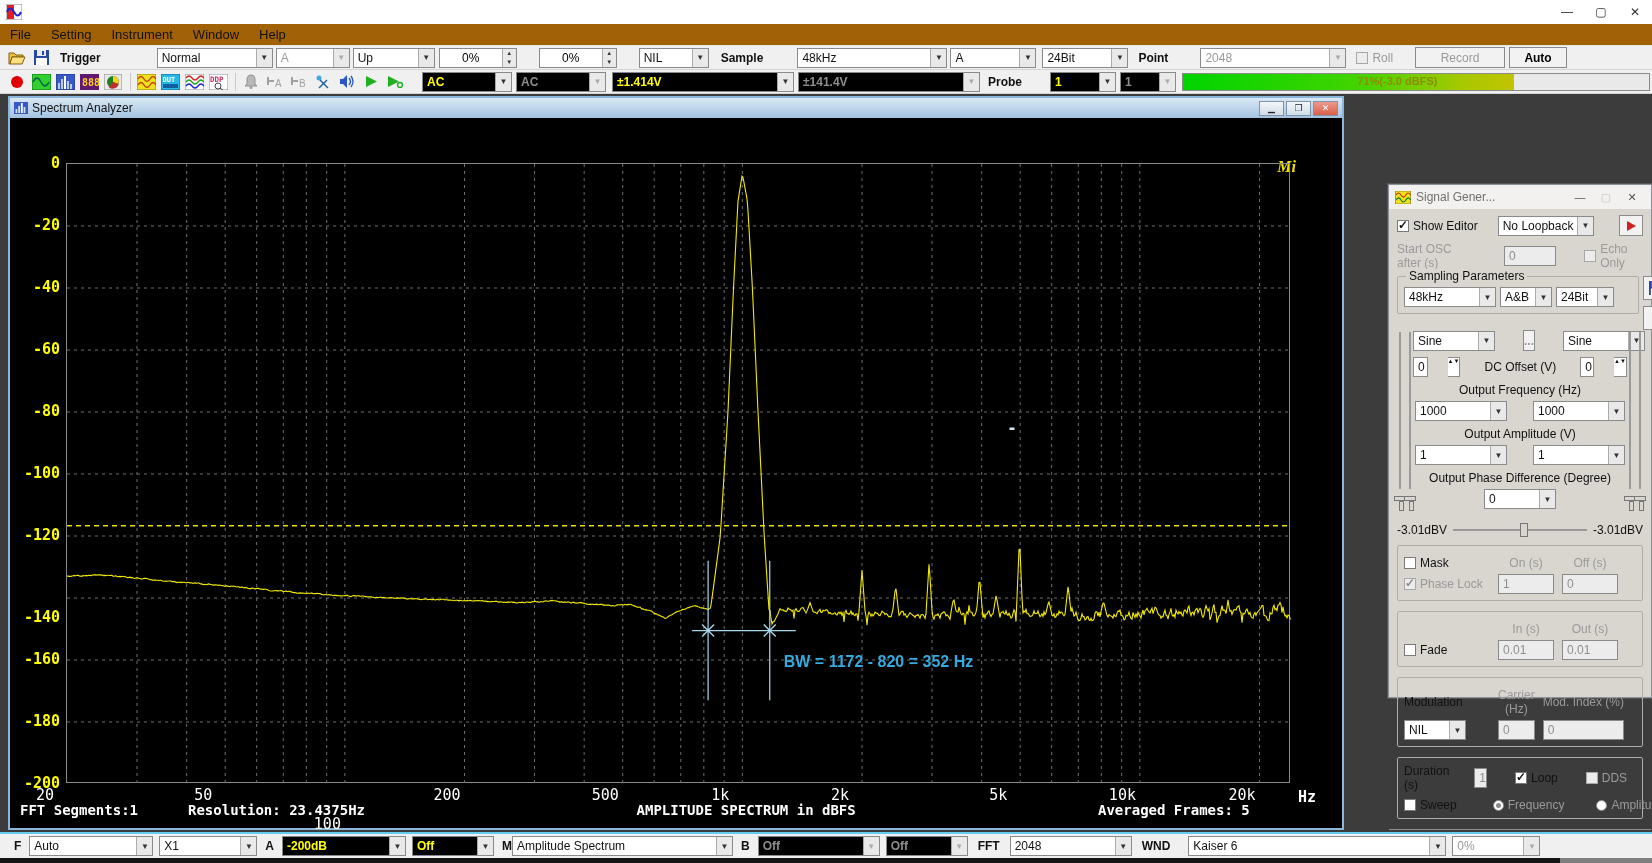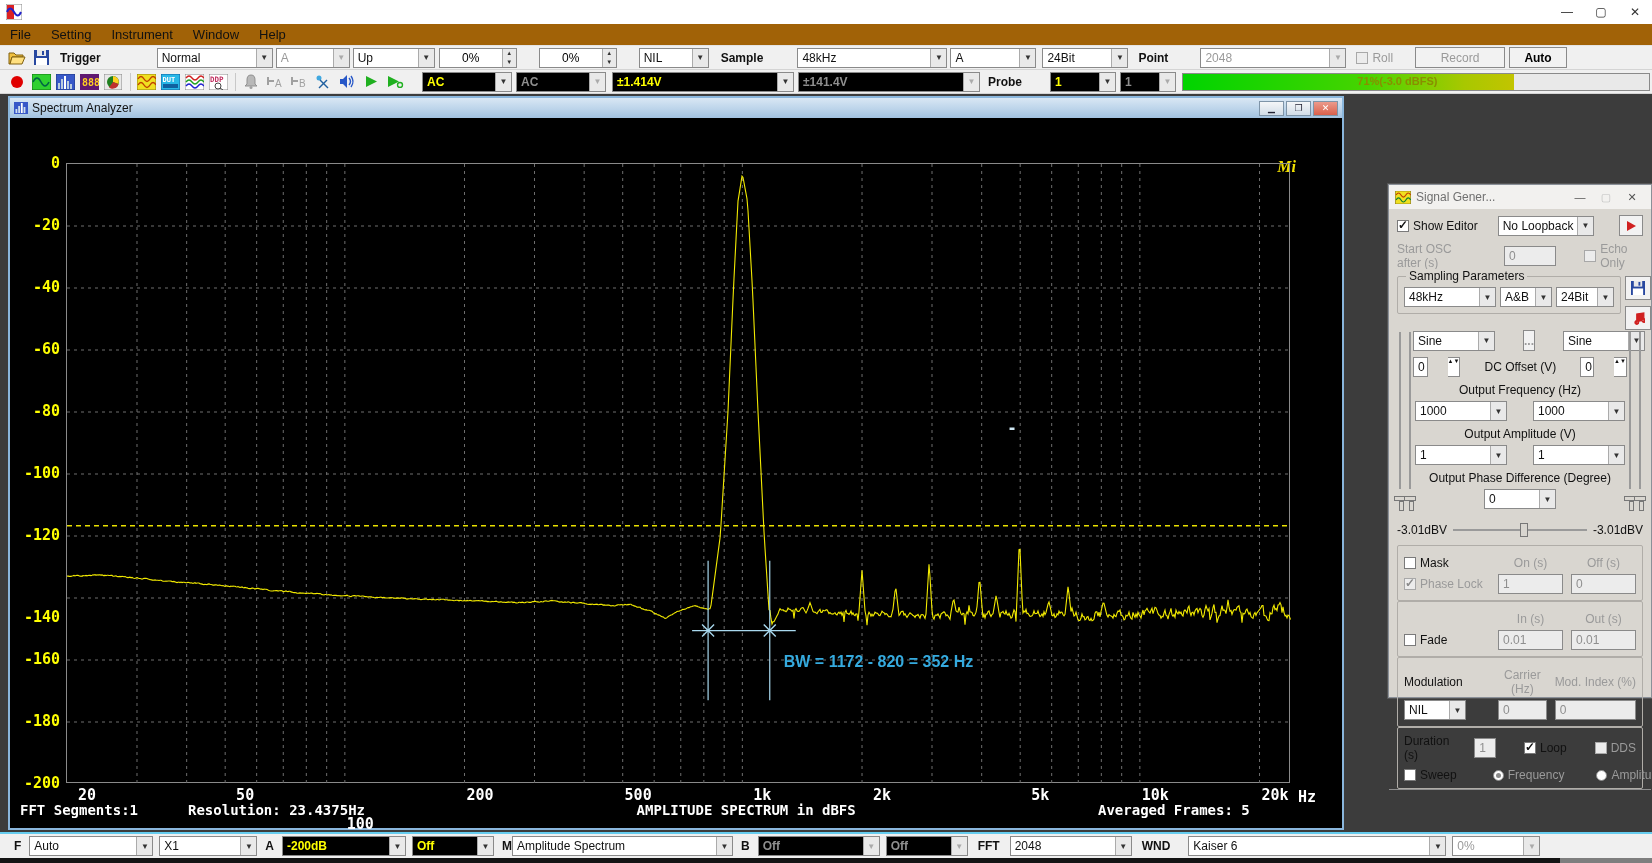--- a/index.html
+++ b/index.html
@@ -53,37 +53,37 @@
   #specwin { left:8px; top:2px; width:1336px; height:734px; border:2px solid #8ab6dc; background:#000; }
   #spec-title { height:20px; background:linear-gradient(180deg,#d9e7f4 0%,#bcd4ea 55%,#a2c2e0 100%); display:flex; align-items:center; padding:0 4px; }
   #spec-title .tt { font-size:12px; color:#111; margin-left:4px; }
   .mmcbtn { width:25px; height:15px; border:1px solid #7e94a8; background:linear-gradient(180deg,#f4f6f8,#d2dde8); margin-left:2px; display:flex; align-items:center; justify-content:center; font-size:9px; color:#223; }
   .mmcbtn.close { background:linear-gradient(180deg,#eb9a8c,#d9604c); color:#fff; }
   #spec-client { position:relative; width:1330px; height:708px; background:#000; font-family:"DejaVu Sans Mono",monospace; }
   #stats { position:absolute; left:8px; top:2px; font-size:14px; font-weight:bold; color:#ffff00; white-space:pre; letter-spacing:0px; }
   #plot { position:absolute; left:56px; top:45px; width:1224px; height:620px; border:1px solid #8a8a8a; }
   #plot svg { display:block; width:1224px; height:620px; }
   .ylab { position:absolute; width:46px; text-align:right; font-size:15px; font-weight:bold; color:#ffff00; }
-  .xlab { position:absolute; width:60px; text-align:right; font-size:15px; font-weight:bold; color:#ffffff; }
+  .xlab { position:absolute; width:60px; text-align:left; font-size:15px; font-weight:normal; color:#ffffff; }
   #hz-unit { position:absolute; font-size:15px; font-weight:bold; color:#ffffff; }
   .footxt { position:absolute; font-size:14px; font-weight:bold; color:#ffffff; white-space:pre; }
   #mi-logo { position:absolute; right:44px; top:40px; color:#f0e000; font-style:italic; font-weight:bold; font-size:16px; font-family:"Liberation Serif",serif; }
 
   
   #siggen { left:1388px; top:90px; width:264px; height:514px; background:#d9d6d0; border:1px solid #8a9098; box-shadow:0 0 0 1px #555; display:flex; flex-direction:column; }
   #sg-title { height:24px; background:#f2f1ef; display:flex; align-items:center; padding:0 6px; flex:none; }
   #sg-title .tt { font-size:12px; color:#707070; margin-left:5px; }
   .sgbtn { width:26px; height:20px; display:flex; align-items:center; justify-content:center; font-size:11px; color:#555; }
   .sgbtn.dis { color:#c0c0c0; }
   #sg-body { padding:6px 8px 0 8px; font-size:12px; color:#111; flex:1; display:flex; flex-direction:column; }
   .sgrow { display:flex; align-items:center; margin-bottom:6px;gap:20px; }
   .sinput { height:20px; border:1px solid #8a8a8a; background:#fff; font-size:12px; padding-left:4px; display:flex; align-items:center; }
   .sinput.dis { background:#ececec; color:#8f8f8f; }
   .glabel { position:absolute; top:-8px; left:8px; background:#d9d6d0; padding:0 3px; font-size:12px; color:#111; }
-  .group { border:1px solid #b0ada8; border-radius:2px; position:relative; padding:10px 6px 6px 6px; }
+  .group { border:1px solid #b0ada8; border-radius:2px; position:relative; padding:10px 24px 6px 6px; margin-bottom:10px; }
   .gray { color:#9a9a9a; }
   #sg-mid { position:relative; padding:0 16px; }
   .vtrack { position:absolute; top:2px; bottom:30px; width:2px; background:#9a9a9a; }
   .vthumb { position:absolute; bottom:18px; width:12px; height:5px; background:#d9d6d0; border:1px solid #777; }
   .vthumb::after { content:""; position:absolute; left:4px; top:4px; width:3px; height:8px; background:#d9d6d0; border:1px solid #777; }
   #sg-slider-row { display:flex; align-items:center; margin:4px 0 8px 0; }
   #hs-track { flex:1; height:2px; background:#9a9a9a; margin:0 6px; position:relative; }
   #hs-thumb { position:absolute; left:50%; top:-6px; width:8px; height:14px; background:#d9d6d0; border:1px solid #777; }
   #sg-fill { background:#a8a8a8; flex:1; margin:0 -8px; border-top:1px solid #8f8f8f; }
   .mgrid { display:grid; grid-template-columns:86px 1fr 1fr; column-gap:8px; row-gap:4px; align-items:center; }

